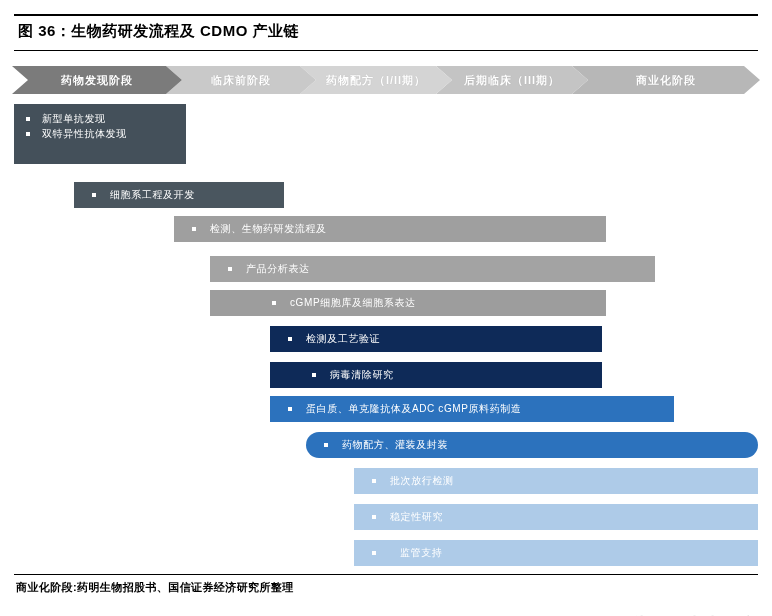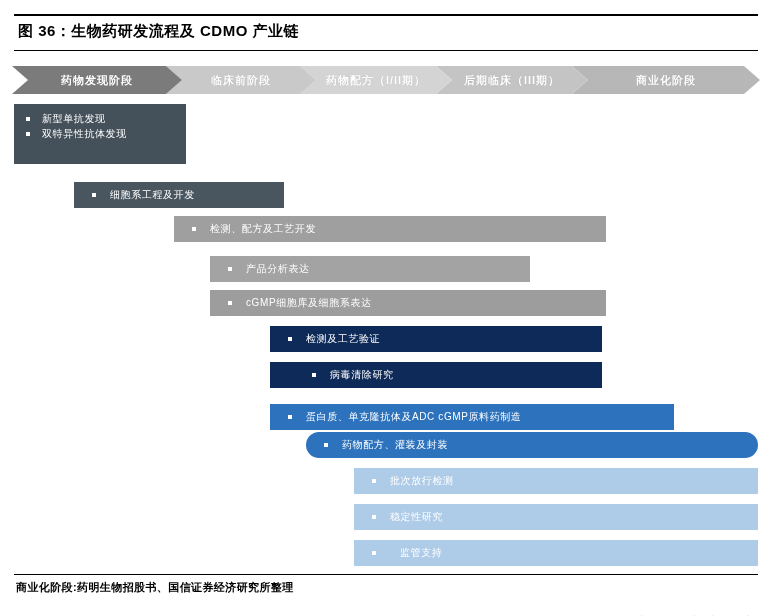--- a/index.html
+++ b/index.html
@@ -168,39 +168,39 @@
         <span class="proc-bullet"></span>
         <span class="proc-label">双特异性抗体发现</span>
       </div>
     </div>
     <div class="proc-bar" style="left: 74px; top: 182px; width: 210px; background: rgb(74, 86, 95);">
       <span class="proc-bullet"></span>
       <span class="proc-label">细胞系工程及开发</span>
     </div>
     <div class="proc-bar" style="left: 174px; top: 216px; width: 432px; background: rgb(159, 159, 159);">
       <span class="proc-bullet"></span>
-      <span class="proc-label">检测、配方及工艺开发</span>
-    </div>
-    <div class="proc-bar" style="left: 210px; top: 256px; width: 320px; background: rgb(163, 163, 163);">
+      <span class="proc-label">检测、生物药研发流程及</span>
+    </div>
+    <div class="proc-bar" style="left: 210px; top: 256px; width: 445px; background: rgb(163, 163, 163);">
       <span class="proc-bullet"></span>
       <span class="proc-label">产品分析表达</span>
     </div>
-    <div class="proc-bar" style="left: 210px; top: 290px; width: 396px; background: rgb(157, 157, 157);">
+    <div class="proc-bar" style="left: 210px; top: 290px; width: 396px; background: rgb(157, 157, 157); padding-left: 44px;">
       <span class="proc-bullet"></span>
       <span class="proc-label">cGMP细胞库及细胞系表达</span>
     </div>
     <div class="proc-bar" style="left: 270px; top: 326px; width: 332px; background: rgb(14, 42, 88);">
       <span class="proc-bullet"></span>
       <span class="proc-label">检测及工艺验证</span>
     </div>
     <div class="proc-bar" style="left: 270px; top: 362px; width: 332px; background: rgb(14, 42, 88); padding-left: 24px;">
       <span class="proc-bullet"></span>
       <span class="proc-label">病毒清除研究</span>
     </div>
-    <div class="proc-bar" style="left: 270px; top: 396px; width: 404px; background: rgb(44, 114, 189); margin-top: 8px;">
+    <div class="proc-bar" style="left: 270px; top: 396px; width: 404px; background: rgb(44, 114, 189);">
       <span class="proc-bullet"></span>
       <span class="proc-label">蛋白质、单克隆抗体及ADC cGMP原料药制造</span>
     </div>
     <div class="proc-bar" style="left: 306px; top: 432px; width: 452px; background: rgb(44, 114, 189); border-radius: 13px;">
       <span class="proc-bullet"></span>
       <span class="proc-label">药物配方、灌装及封装</span>
     </div>
     <div class="proc-bar" style="left: 354px; top: 468px; width: 404px; background: rgb(174, 203, 232);">
       <span class="proc-bullet"></span>
       <span class="proc-label">批次放行检测</span>

